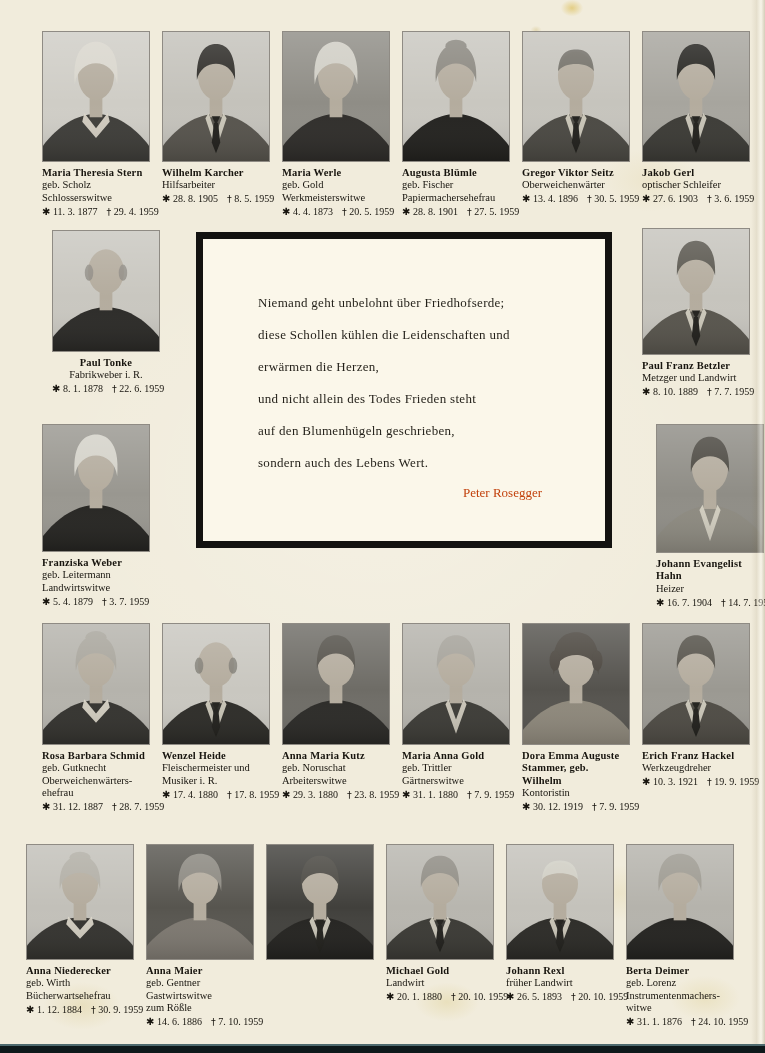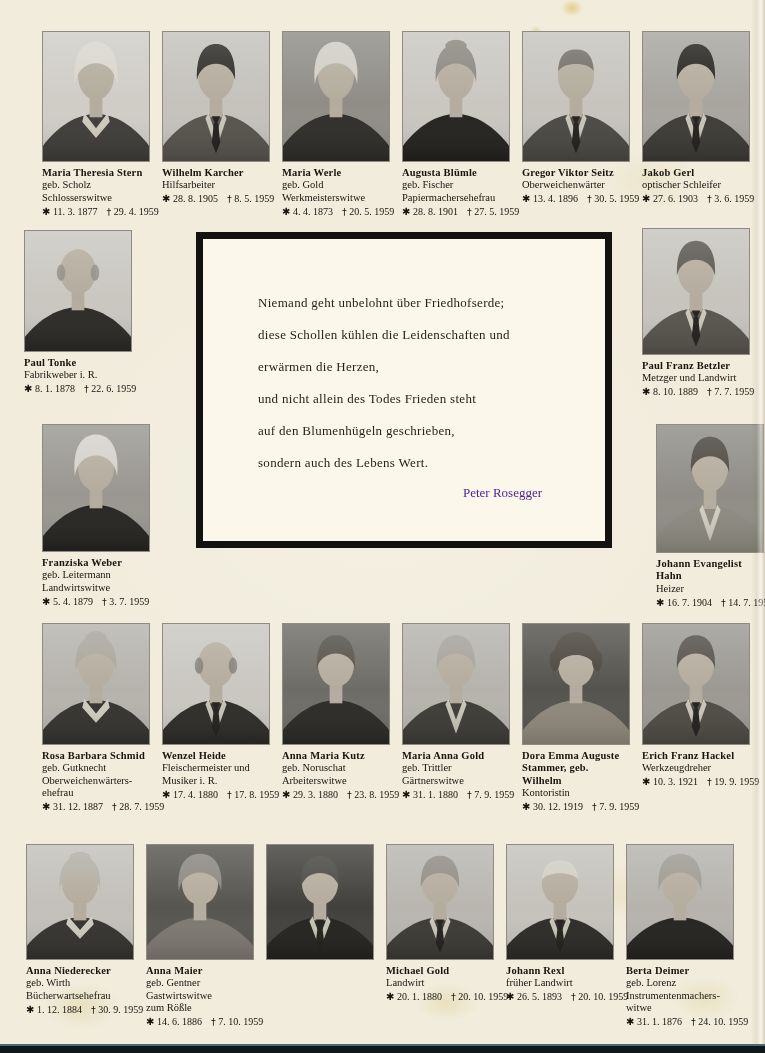--- a/index.html
+++ b/index.html
@@ -37,21 +37,21 @@
   .person-dates .died{margin-left:9px;}
   .sym{font-family:"DejaVu Sans",sans-serif; font-size:9.5px;}
   .sym-star{font-size:10px;}
   
   #quote-box{
     position:absolute; left:196px; top:232px; width:416px; height:316px;
     box-sizing:border-box; border:7px solid #131210; background:#fbf7ea;
     padding:48px 18px 0 55px;
   }
   .quote-line{font-size:13px; line-height:32px; letter-spacing:.3px; color:#221f18; white-space:nowrap;}
-  .quote-attr{margin-top:6px; font-size:13px; text-align:right; padding-right:45px; color:#4c1d95;}
+  .quote-attr{margin-top:6px; font-size:13px; text-align:right; padding-right:45px; color:#c2410c;}
   
   #edge-right{position:absolute; top:0; right:0; width:14px; height:100%;
     background:linear-gradient(90deg, rgba(0,0,0,0), rgba(120,104,62,.10) 40%, rgba(255,255,248,.45) 72%, rgba(110,95,55,.22) 100%);}
   #edge-bottom{position:absolute; left:0; bottom:0; width:100%; height:7px;
     background:#0e191b; border-top:2px solid #4e6a6e; box-sizing:content-box;}
 </style>
 </head>
 <body>
 
 <div id="page">
@@ -210,21 +210,21 @@
   </svg>
         </div>
         <div class="caption">
           <div class="person-name">Jakob Gerl</div>
           <div class="person-detail">optischer Schleifer</div>
           <div class="person-dates"><span class="born"><span class="sym sym-star">✱</span> 27. 6. 1903</span><span class="died"><span class="sym">†</span> 3. 6. 1959</span></div>
         </div>
       </div>
     </div>
 
-  <div id="card-tonke" class="card-abs" style="left:24px;  top:230px;">
+  <div id="card-tonke" class="card-abs" style="left:52px;  top:230px;text-align:center;">
       <div class="card">
         <div class="photo">
           <svg viewBox="0 0 100 118" preserveAspectRatio="none" xmlns="http://www.w3.org/2000/svg">
     <defs>
               <linearGradient id="vg18" x1="0" y1="0" x2="0" y2="1">
       <stop offset="0" stop-color="#ffffff" stop-opacity=".18"></stop>
       <stop offset=".55" stop-color="#ffffff" stop-opacity="0"></stop>
       <stop offset="1" stop-color="#000000" stop-opacity=".14"></stop>
     </linearGradient>
             </defs>

